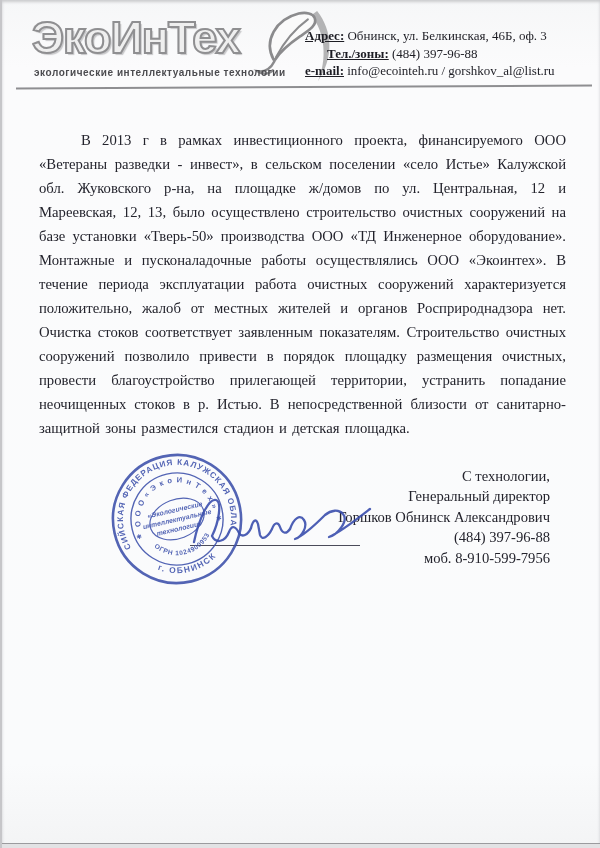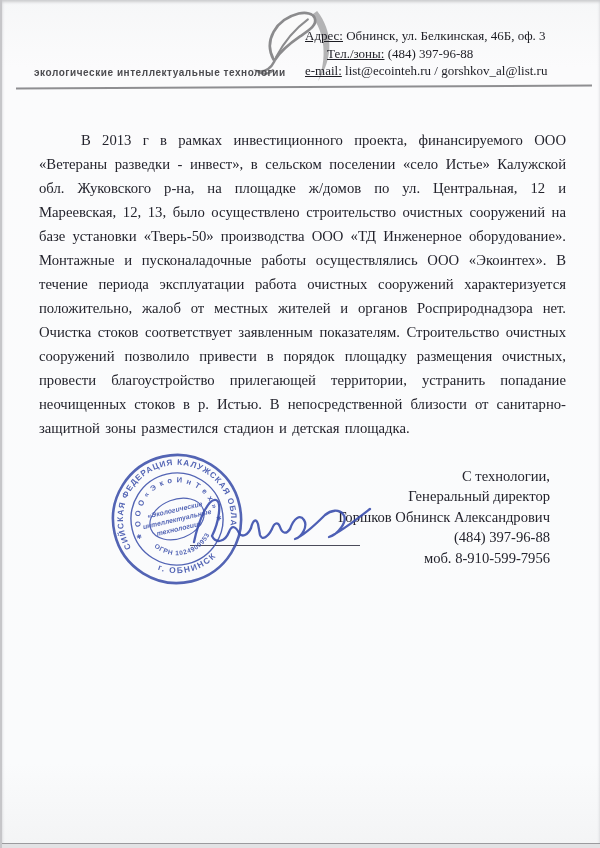--- a/index.html
+++ b/index.html
@@ -38,21 +38,21 @@
     font-weight: 700; font-size: 10px; letter-spacing: .55px; color: #4c4c50;
     white-space: nowrap;
   }
 
   .contact-block {
     position: absolute; left: 303px; top: 27px; width: 288px;
     font-size: 13px; line-height: 17.5px; white-space: nowrap;
   }
   .contact-line { color: #1d1d24; }
   .contact-line.indent { padding-left: 22px; }
-  .c-label { font-weight: 400; text-decoration: underline; }
+  .c-label { font-weight: 700; text-decoration: underline; }
 
   .header-rule {
     position: absolute; left: 14px; top: 86px; width: 576px; height: 0;
     border-top: 2px solid #8e8e91; transform: rotate(-0.3deg);
   }
 
   
   .body-paragraph {
     position: absolute; left: 37px; top: 128px; width: 527px;
     font-size: 14.7px; line-height: 24px;
@@ -77,20 +77,21 @@
     position: absolute; left: 104px; top: 448px; width: 142px; height: 142px;
     transform: rotate(-13deg); opacity: .88;
   }
 </style>
 </head>
 <body>
 
 <div class="page">
 
   <div class="logo-block">
+    <div class="brand-text">ЭкоИнТех</div>
     <div class="leaf-wrap">
       <svg width="84" height="82" viewBox="0 0 100 98">
         <path d="M80,6 C99,30 100,62 81,90 C92,64 90,32 73,11 Z" fill="#9c9c9e" opacity="0.75"></path>
         <path d="M28,64 C16,42 30,16 58,9 C67,7 75,9 77,14 C81,23 69,30 60,36 C47,45 36,54 30,64 Z" fill="#fafafa" stroke="#8b8b8d" stroke-width="3.2" stroke-linejoin="round"></path>
         <path d="M31,61 C41,42 54,27 69,16" fill="none" stroke="#8b8b8d" stroke-width="2.4" stroke-linecap="round"></path>
         <path d="M29,66 C25,74 18,79 9,78 C14,82 22,82 27,77" fill="none" stroke="#8b8b8d" stroke-width="3" stroke-linecap="round"></path>
       </svg>
     </div>
     <div class="tagline">экологические интеллектуальные технологии</div>
   </div>
@@ -102,21 +103,21 @@
       <span>Обнинск, ул. Белкинская, 46Б, оф. 3</span>
     </div>
     <div class="contact-line indent">
       <span class="c-label">Тел./зоны:</span>
       <span> </span>
       <span>(484) 397-96-88</span>
     </div>
     <div class="contact-line">
       <span class="c-label">e-mail:</span>
       <span> </span>
-      <span>list@ecointeh.ru / gorshkov_al@list.ru</span>
+      <span>info@ecointeh.ru / gorshkov_al@list.ru</span>
     </div>
   </div>
 
   <div class="header-rule"></div>
 
   <div class="body-paragraph">В 2013 г в рамках инвестиционного проекта, финансируемого ООО «Ветераны разведки - инвест», в сельском поселении «село Истье» Калужской обл. Жуковского р-на, на площадке ж/домов по ул. Центральная, 12 и Мареевская, 12, 13, было осуществлено строительство очистных сооружений на базе установки «Тверь-50» производства ООО «ТД Инженерное оборудование». Монтажные и пусконаладочные работы осуществлялись ООО «Экоинтех». В течение периода эксплуатации работа очистных сооружений характеризуется положительно, жалоб от местных жителей и органов Росприроднадзора нет. Очистка стоков соответствует заявленным показателям. Строительство очистных сооружений позволило привести в порядок площадку размещения очистных, провести благоустройство прилегающей территории, устранить попадание неочищенных стоков в р. Истью. В непосредственной близости от санитарно-защитной зоны разместился стадион и детская площадка.</div>
 
   <div class="signoff-block">
     <div>С технологии,</div>
     <div>Генеральный директор</div>

